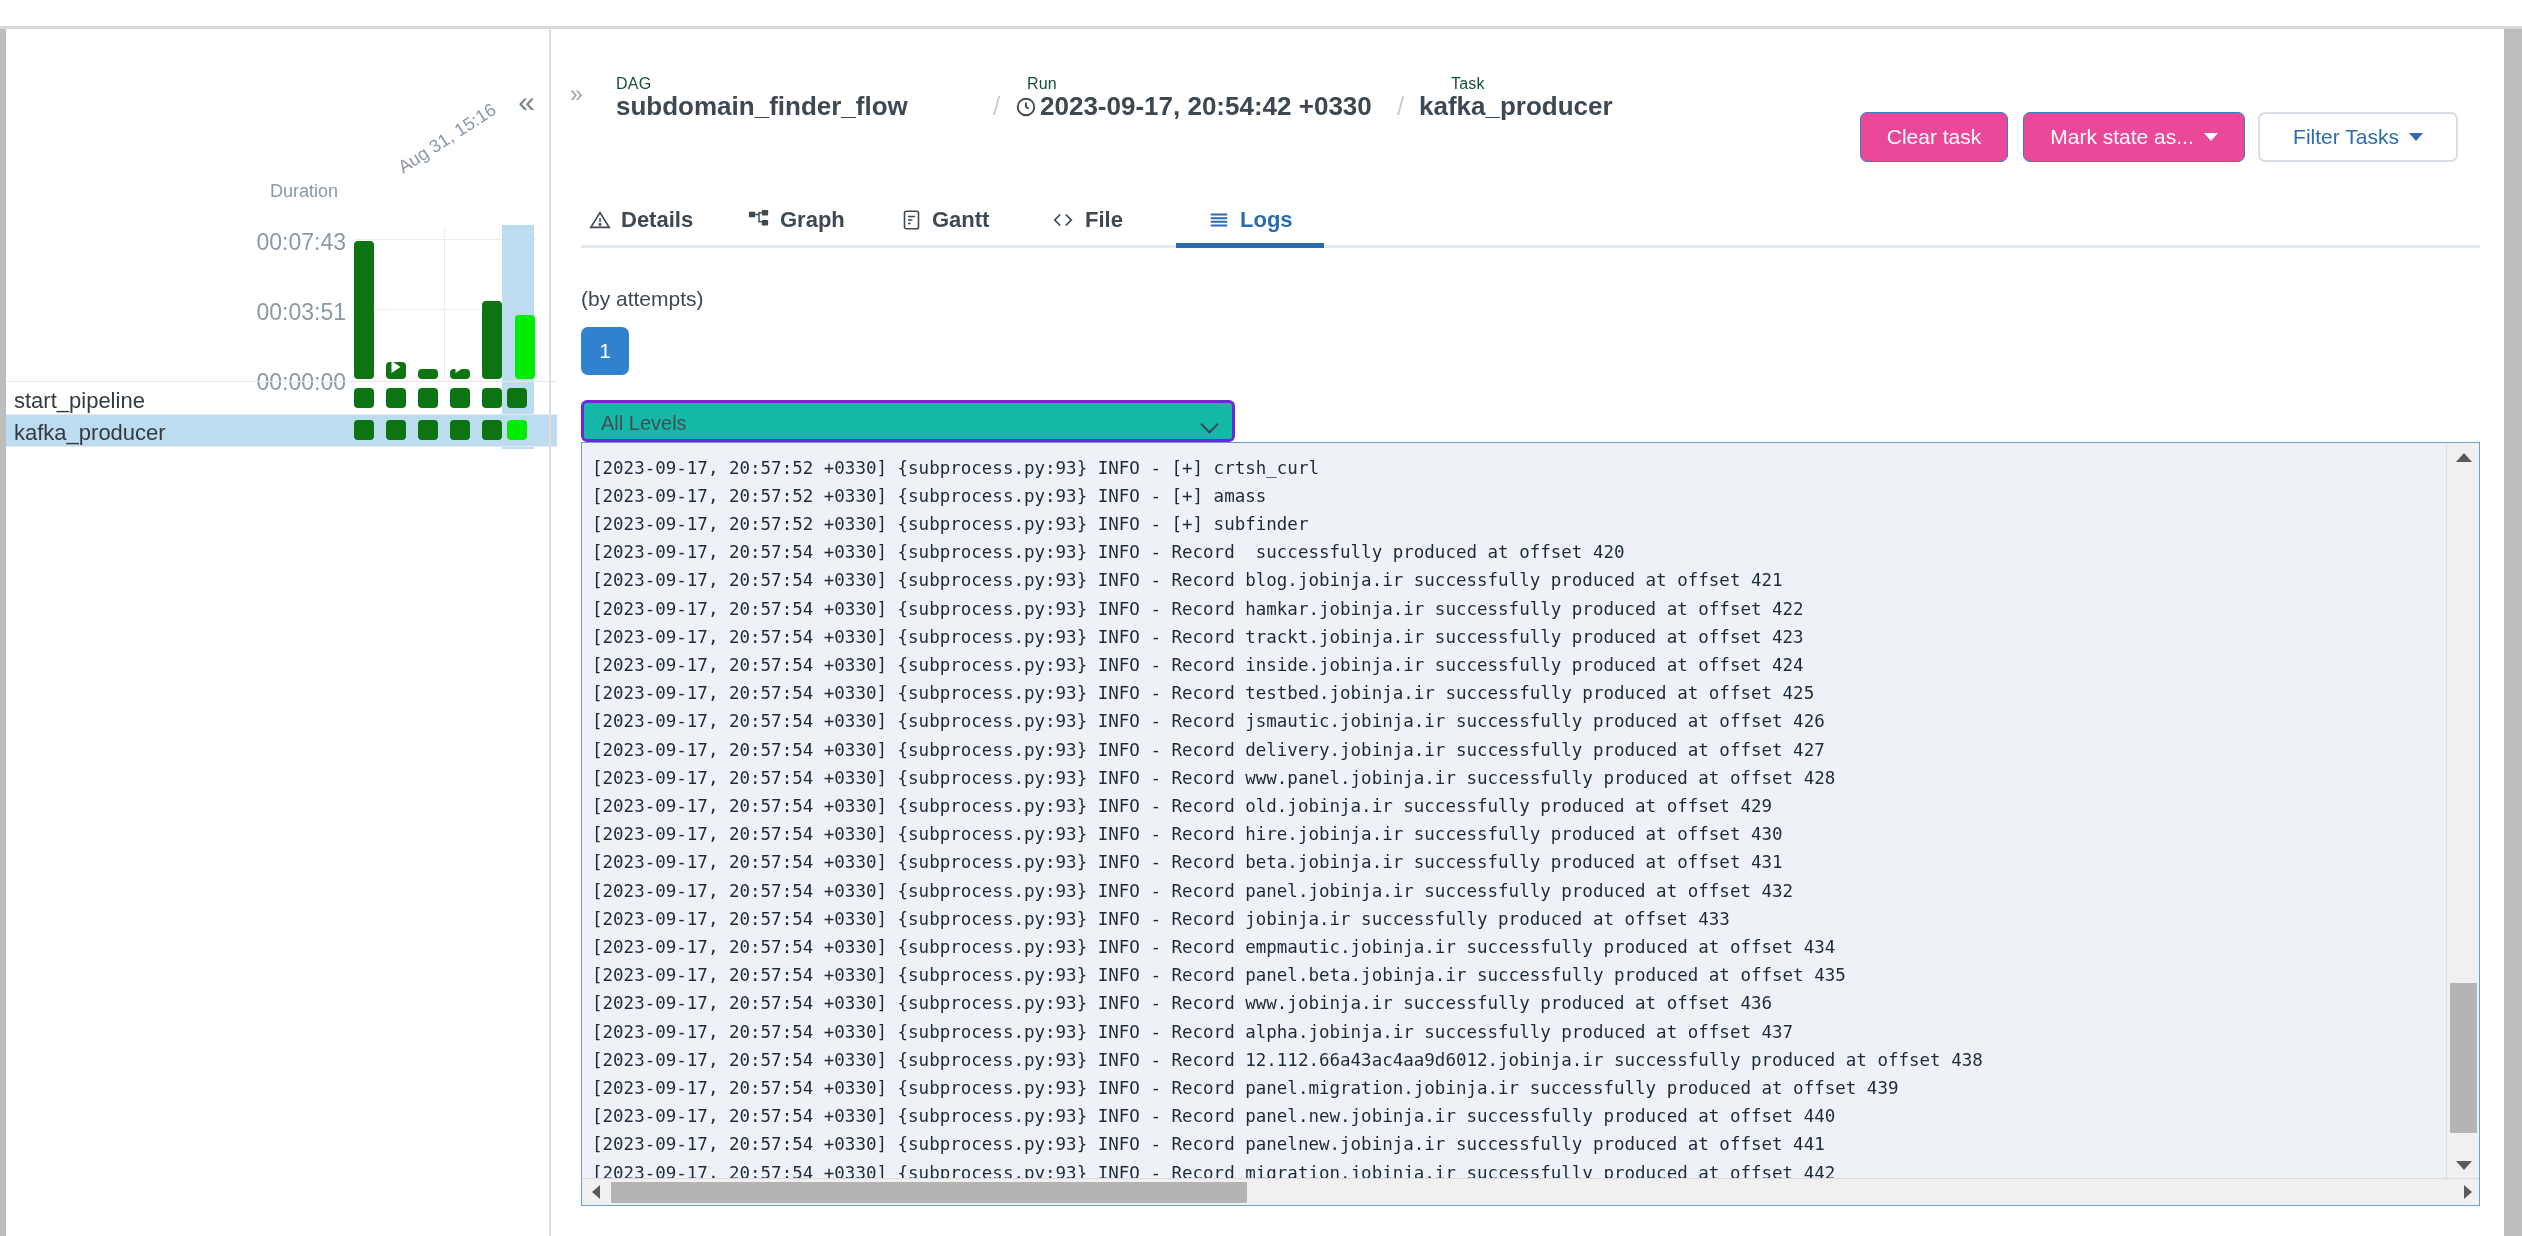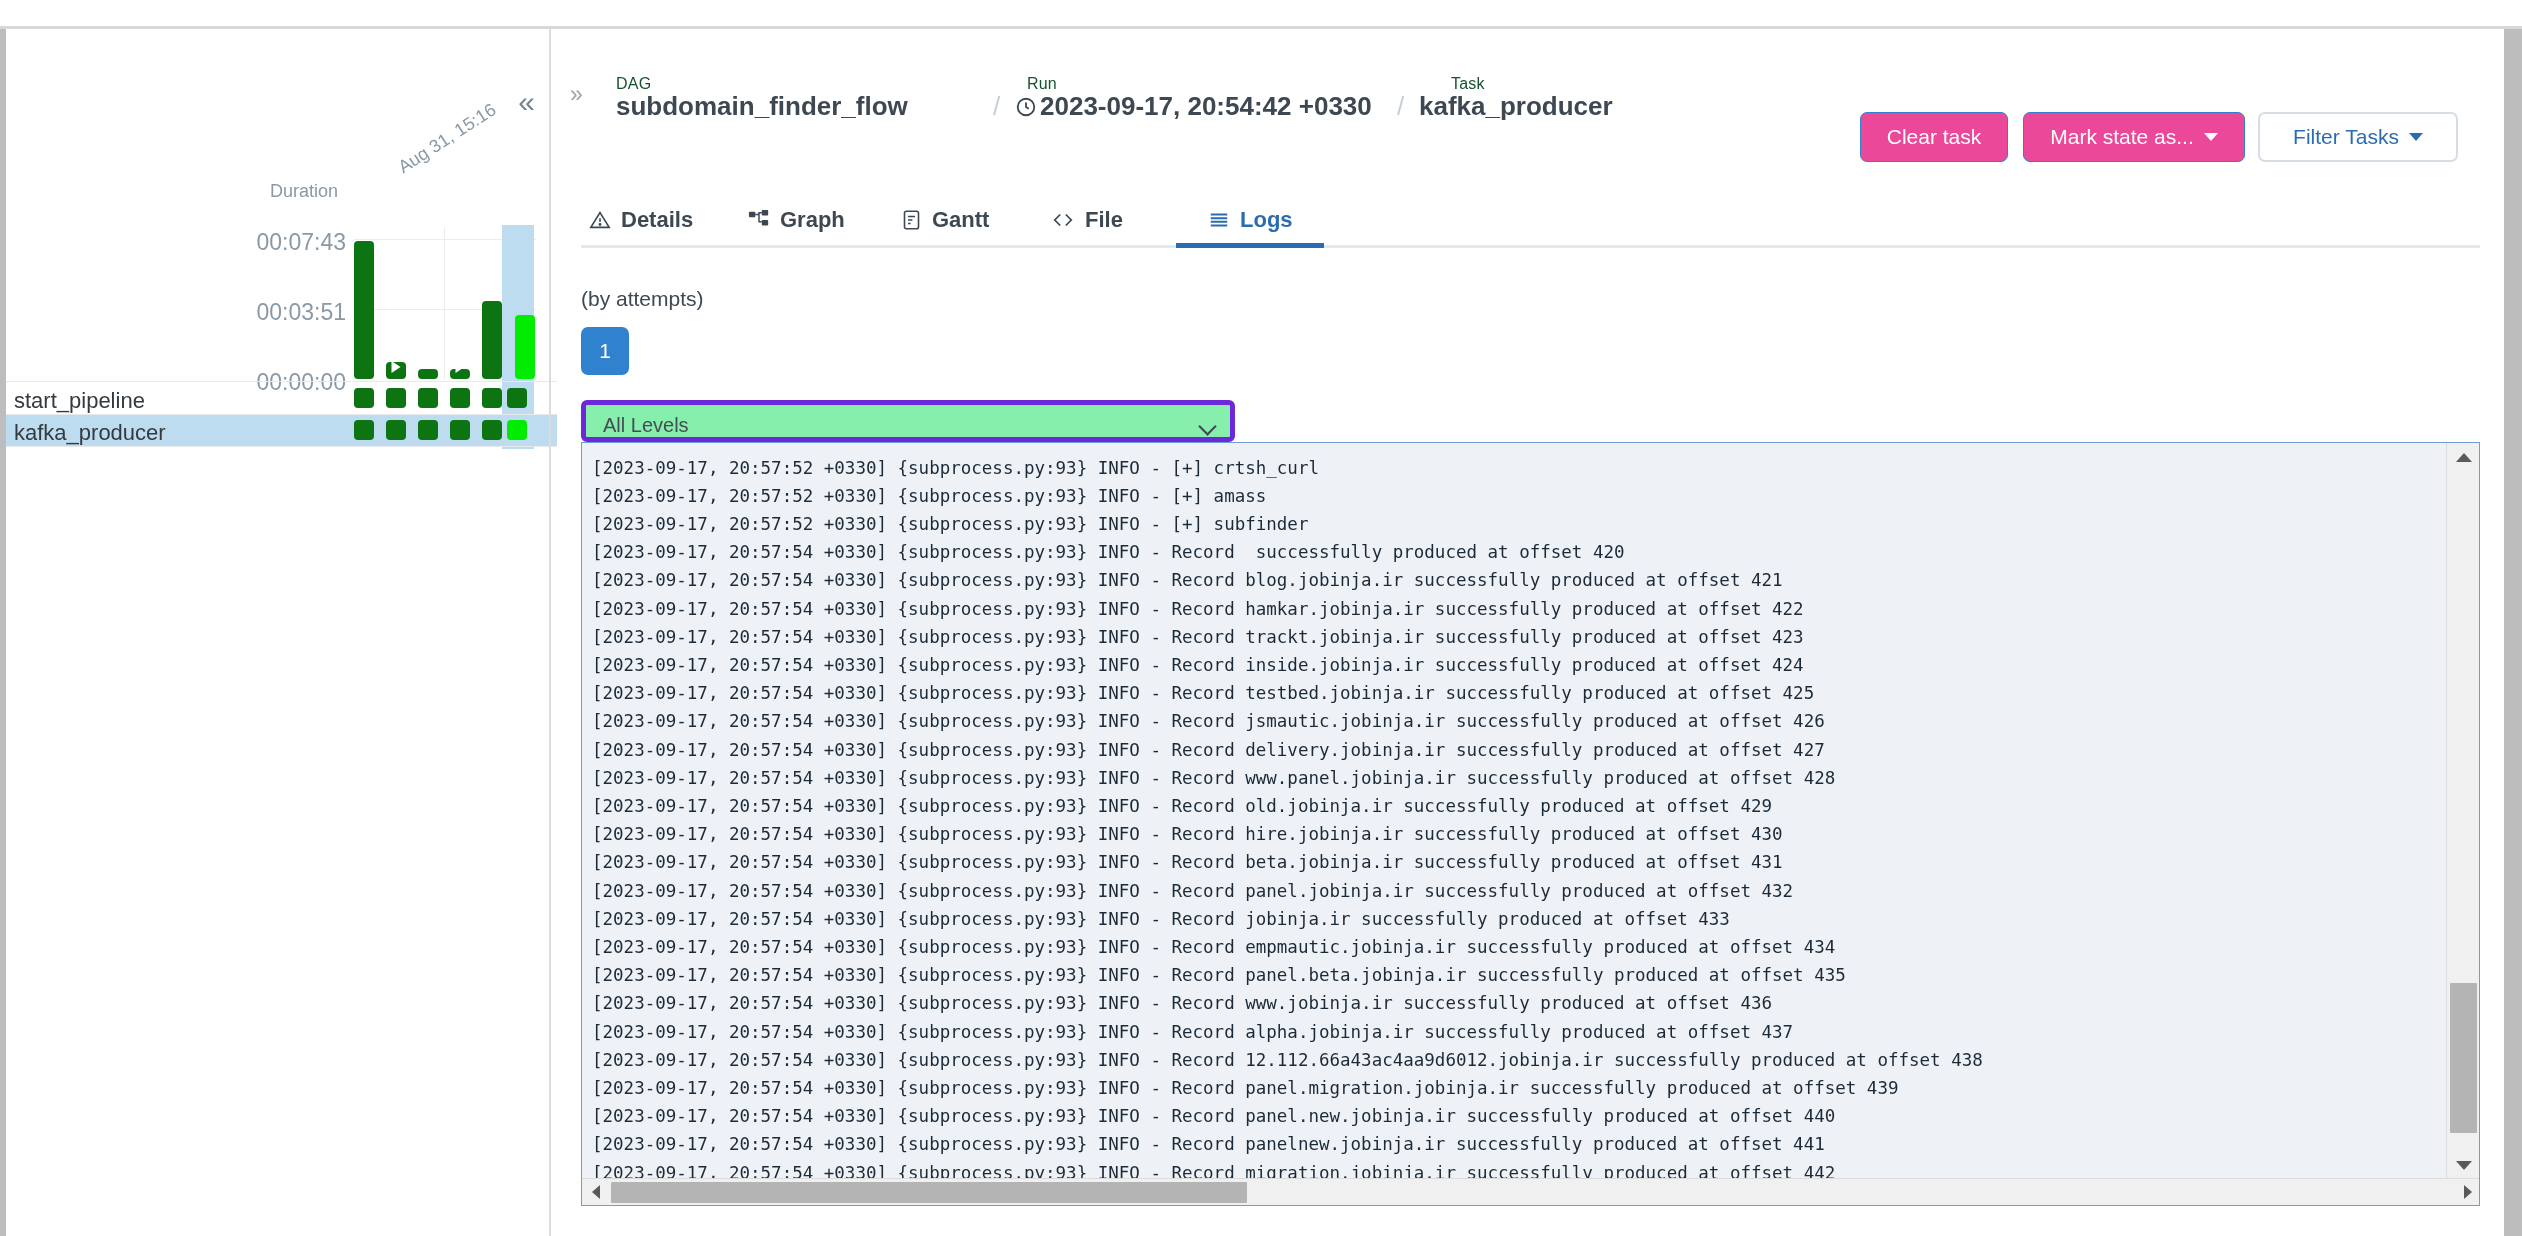--- a/index.html
+++ b/index.html
@@ -134,22 +134,22 @@
   
   #by-attempts {
     position:absolute; left:24px; top:258px; font-size:21px; color:#3d4852;
   }
   #attempt-1 {
     position:absolute; left:24px; top:298px; width:48px; height:48px;
     background:#3182ce; color:#fff; border-radius:7px;
     display:flex; align-items:center; justify-content:center; font-size:21px; cursor:pointer;
   }
   .select-box {
-    position:absolute; top:371px; height:42px; border:5px solid #6d28d9;
-    border-radius:6px; background:#86efac; cursor:pointer;
+    position:absolute; top:371px; height:42px; border:3px solid #6d28d9;
+    border-radius:6px; background:#14b8a6; cursor:pointer;
   }
   .select-box .sv {
     position:absolute; left:17px; top:9px; font-size:20px; color:#444d56;
   }
   .select-chev {
     position:absolute; right:16px; top:15px; width:13px; height:13px;
     border-right:2.5px solid #3d4852; border-bottom:2.5px solid #3d4852;
     transform: rotate(45deg);
   }
 

